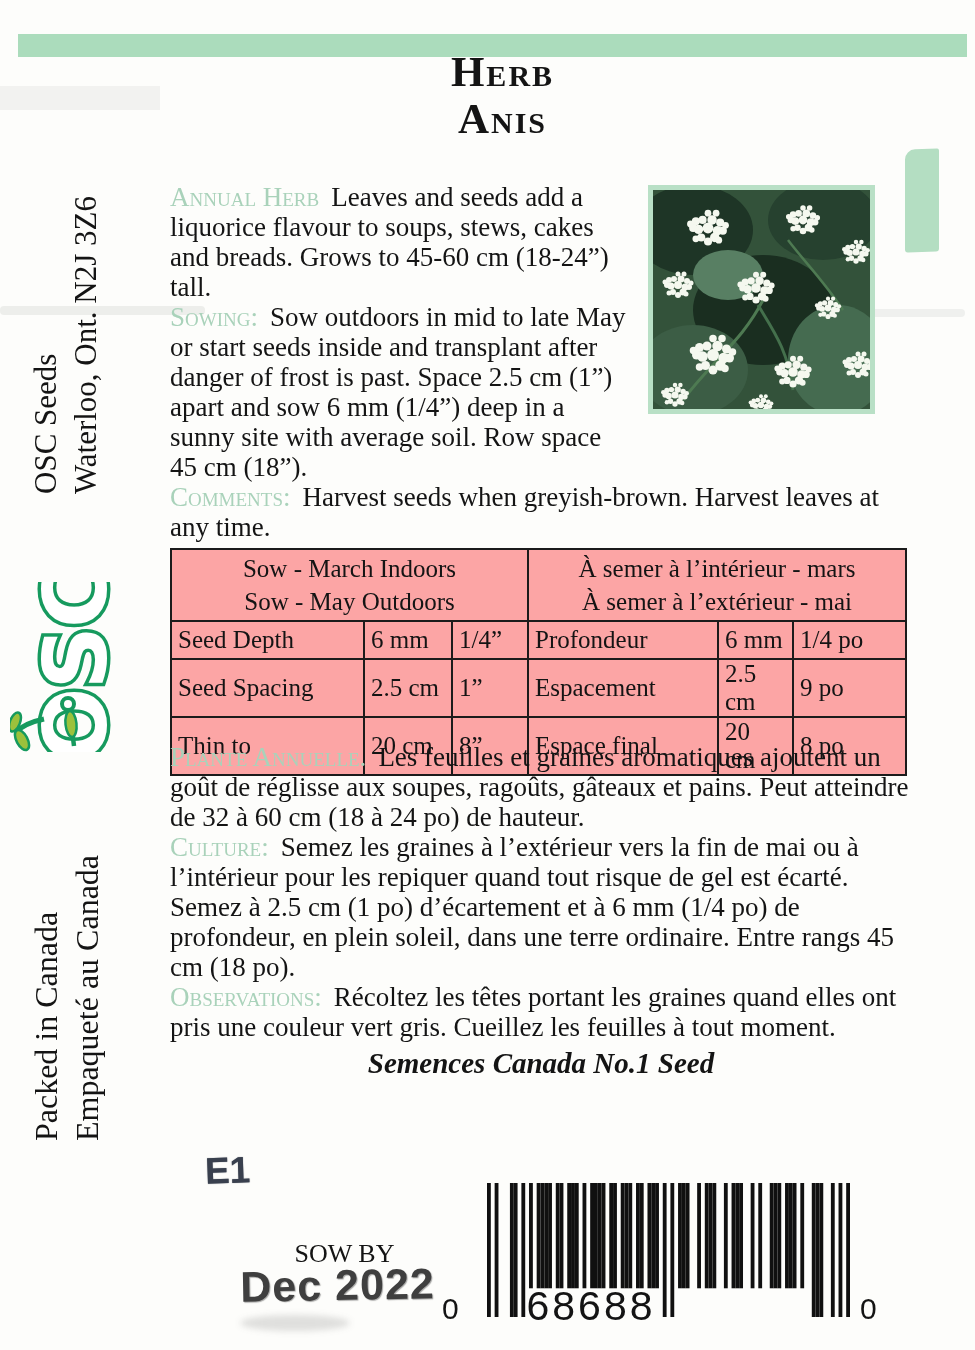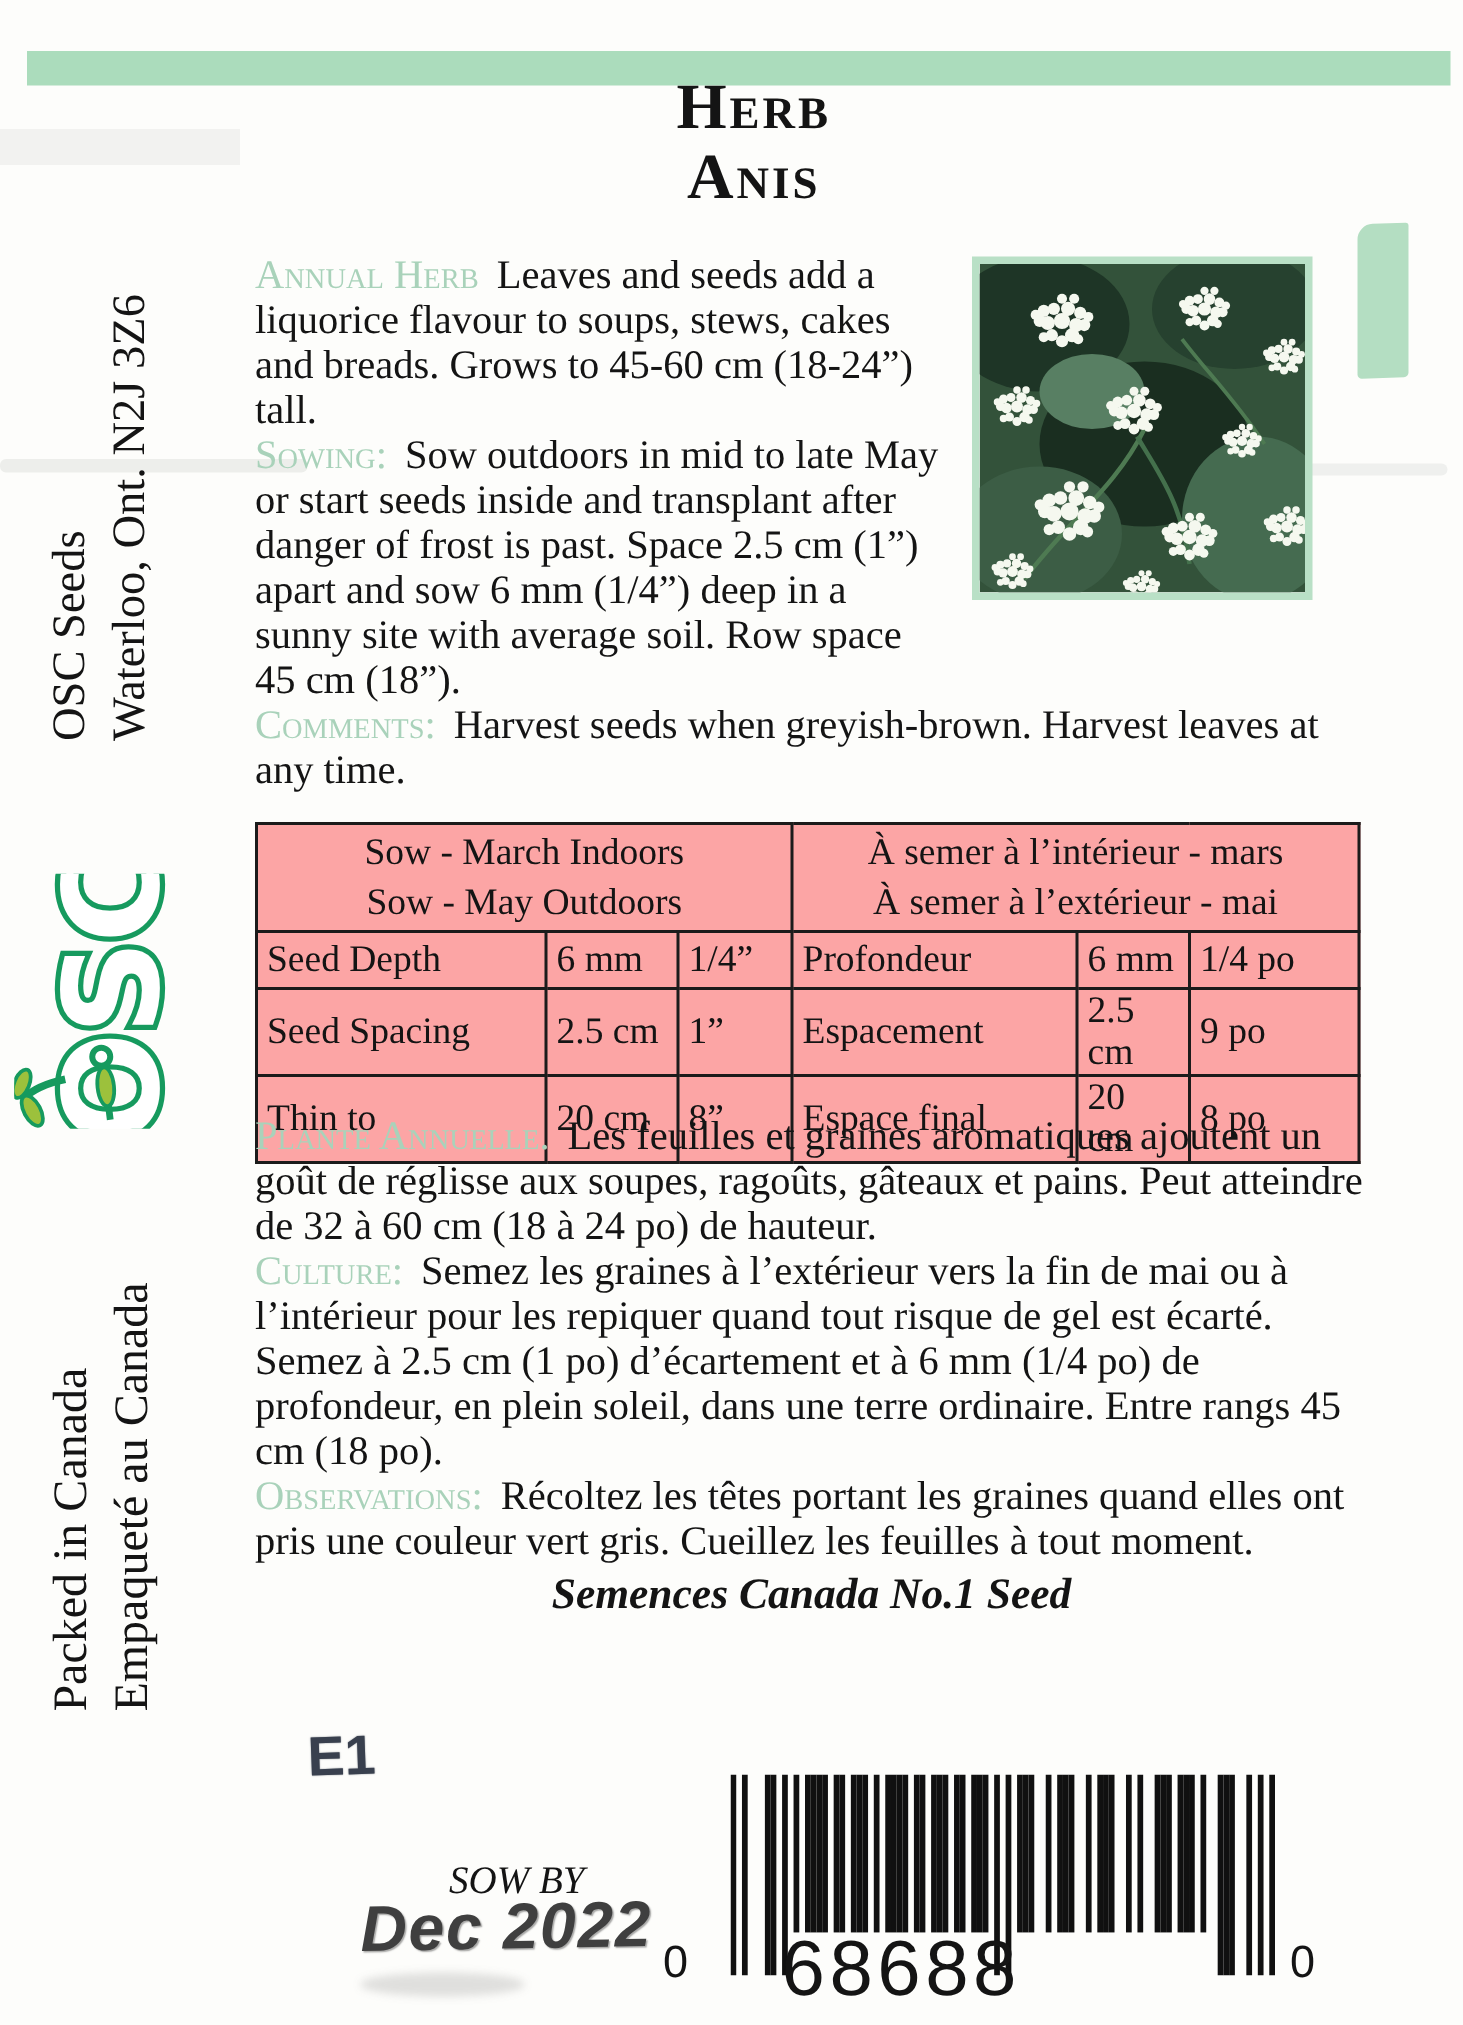--- a/index.html
+++ b/index.html
@@ -24,50 +24,50 @@
   
   .v-wrap{position:absolute;display:flex;align-items:center;justify-content:center;}
   .v-inner{transform:rotate(-90deg);white-space:nowrap;}
   .addr{left:8px;top:180px;width:116px;height:330px;}
   .addr .v-inner{font-size:31px;line-height:40px;}
   .packed{left:12px;top:845px;width:110px;height:305px;}
   .packed .v-inner{font-size:32px;line-height:41px;}
   .logo{left:12px;top:582px;width:120px;height:170px;}
 
   
-  .content{position:absolute;left:170px;top:168px;width:735px;font-size:27px;line-height:30px;}
+  .content{position:absolute;left:170px;top:182px;width:735px;font-size:27px;line-height:30px;}
   .content p{margin:0;}
   .label{color:#a9d2ba;margin-right:12px;}
   .photo{float:right;width:217px;height:219px;margin:3px 30px 10px 14px;border:5px solid #b9e0c6;display:block;overflow:hidden;}
 
   
   table.sow{position:absolute;left:170px;top:548px;width:735px;border-collapse:collapse;font-size:25px;background:#fca5a5;table-layout:fixed;}
   table.sow th,table.sow td{border:2.5px solid #1b1b1b;padding:0 6px;}
   table.sow th{height:70px;font-weight:normal;text-align:center;}
   table.sow th div{line-height:33px;}
   table.sow td{height:36px;}
   td.lbl{text-align:left;}
   td.val{padding:0 2px;}
 
   
   .french{position:absolute;left:170px;top:742px;width:742px;font-size:27px;line-height:30px;}
   .french p{margin:0;}
   .tagline{text-align:center;font-style:italic;font-weight:bold;font-size:29px;margin-top:6px;}
 
   
   .stamp-e1{position:absolute;left:205px;top:1150px;font-family:"Liberation Sans",sans-serif;font-weight:bold;font-size:37px;color:#39404e;transform:rotate(-2deg);text-shadow:0 0 1px rgba(57,64,78,.75);}
-  .sowby{position:absolute;left:252px;top:1238px;width:185px;text-align:center;font-size:26px;line-height:31px;font-style:italic;}
+  .sowby{position:absolute;left:252px;top:1238px;width:185px;text-align:center;font-size:26px;line-height:31px;}
   .sowdate{font-family:"Liberation Sans",sans-serif;font-weight:bold;font-size:43px;color:#3f3f3f;letter-spacing:1px;transform:rotate(-1deg);margin-top:1px;margin-left:-14px;white-space:nowrap;text-shadow:1px 1px 1px rgba(60,60,60,.45);}
   .barcode{position:absolute;left:440px;top:1180px;width:470px;height:165px;font-family:"Liberation Sans",sans-serif;}
   .barcode svg{position:absolute;left:47px;top:3px;width:363px;height:134px;}
   .barcode svg rect{fill:#101010;}
   .bc-side{position:absolute;top:112px;font-size:30px;}
   .bc-left0{left:2px;}
   .bc-right0{left:420px;}
-  .bc-group{position:absolute;top:103px;width:140px;text-align:center;font-size:52px;letter-spacing:3px;}
+  .bc-group{position:absolute;top:103px;width:140px;text-align:center;font-size:41px;letter-spacing:3px;}
   .bc-l{left:81px;}
   .bc-r{left:233px;}
 </style>
 </head>
 <body>
 
 <div class="top-band"></div>
 <div class="right-tab"></div>
 <div class="smudge3"></div>
 <div class="smudge1"></div>

